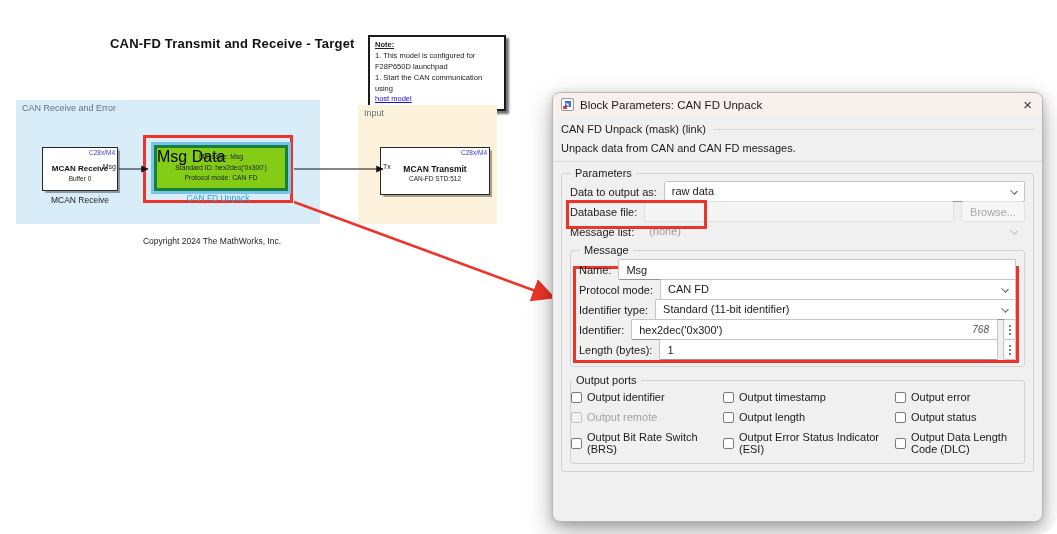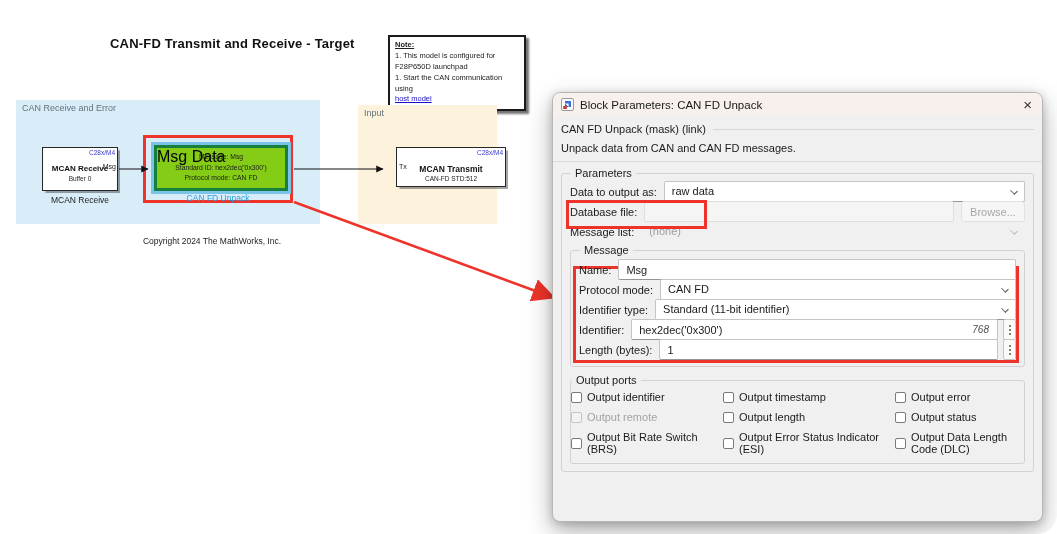--- a/index.html
+++ b/index.html
@@ -3,21 +3,21 @@
 <meta charset="utf-8">
 <style>
   * { box-sizing: border-box; margin: 0; padding: 0; }
   html,body { background:#fff; }
   body { font-family:"Liberation Sans", sans-serif; }
   #stage { position:relative; width:1057px; height:534px; background:#ffffff; overflow:hidden;border-radius:20px; }
 
   
   .model-title { position:absolute; left:110px; top:36px; font-size:13px; font-weight:bold; color:#111; letter-spacing:.2px; }
 
-  .note-box { position:absolute; left:388px; top:35px; width:138px; background:#fff;
+  .note-box { position:absolute; left:368px; top:35px; width:138px; background:#fff;
     border:2px solid #1b1b1b; box-shadow:3px 3px 2px rgba(0,0,0,.55); padding:3px 5px 4px;
     font-size:7.5px; line-height:1.45; color:#222; }
   .note-box .note-head { font-weight:bold; text-decoration:underline; }
   .note-box a { color:#1a0dcc; text-decoration:underline; cursor:pointer; }
 
   .region { position:absolute; font-size:9px; color:#64727c; padding:3px 6px; }
   .region.blue { left:16px; top:100px; width:304px; height:124px; background:#d9edf9; }
   .region.tan  { left:358px; top:105px; width:139px; height:119px; background:#fdf3dc; }
 
   svg.overlay { position:absolute; left:0; top:0; width:1057px; height:534px; pointer-events:none; z-index:6; }
@@ -142,21 +142,21 @@
         <div>Message: Msg</div>
         <div>Standard ID: hex2dec('0x300')</div>
         <div>Protocol mode: CAN FD</div>
       </div>
       <span class="port-l" style="top:19px;">Msg</span>
       <span class="port-r" style="top:19px;">Data</span>
     </div>
   </div>
   <div class="caption-blue">CAN FD Unpack</div>
 
-  <div class="blk" style="left:396px; top:147px; width:110px; height:40px;">
+  <div class="blk" style="left:380px; top:147px; width:110px; height:48px;">
     <span class="tag">C28x/M4</span>
     <span class="port-l" style="top:15px;">Tx</span>
     <span class="bname" style="top:16px; font-size:8.5px;">MCAN Transmit</span>
     <span class="bsub" style="top:27px;">CAN-FD STD:512</span>
   </div>
 
   <div class="copyright">Copyright 2024 The MathWorks, Inc.</div>
 
   <div class="dialog">
     <div class="titlebar">

